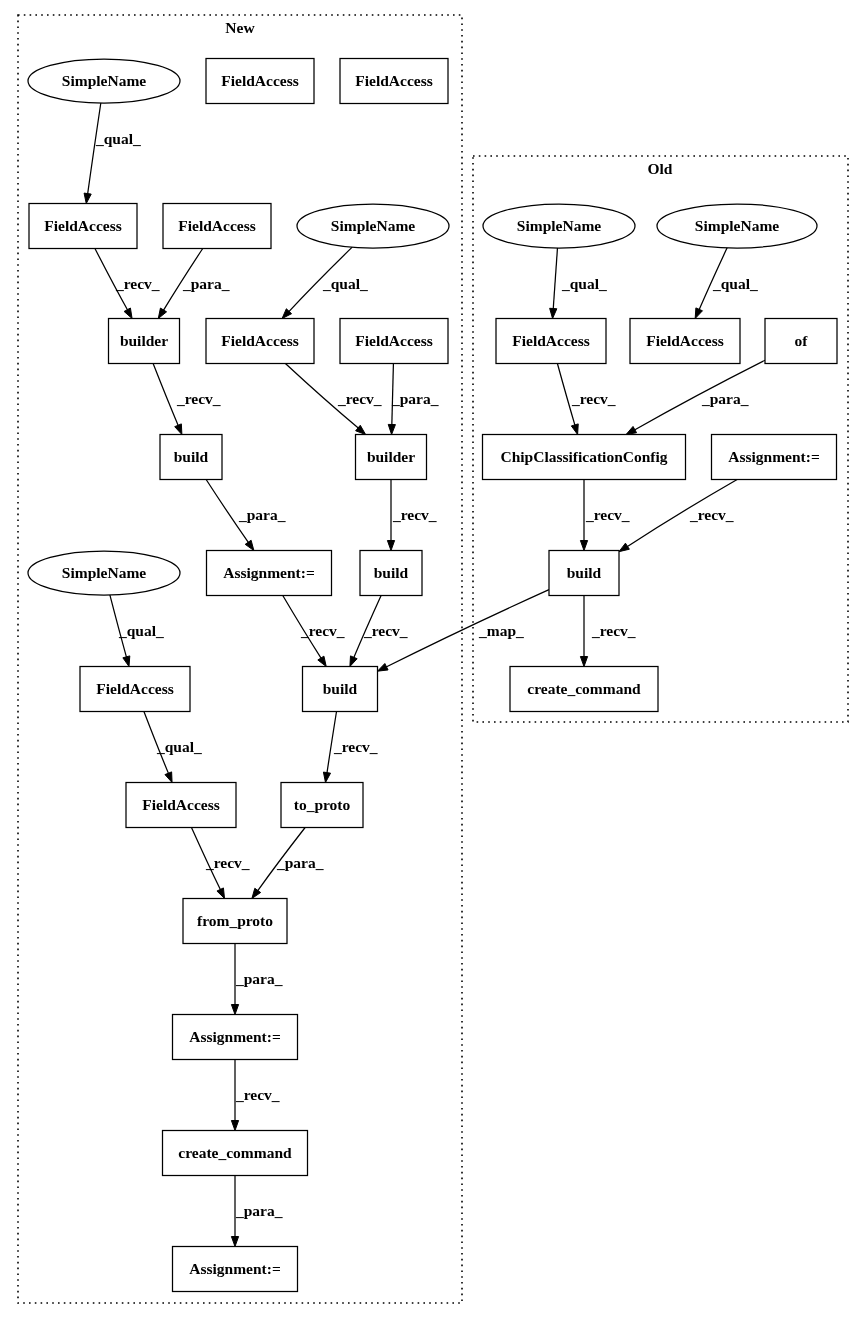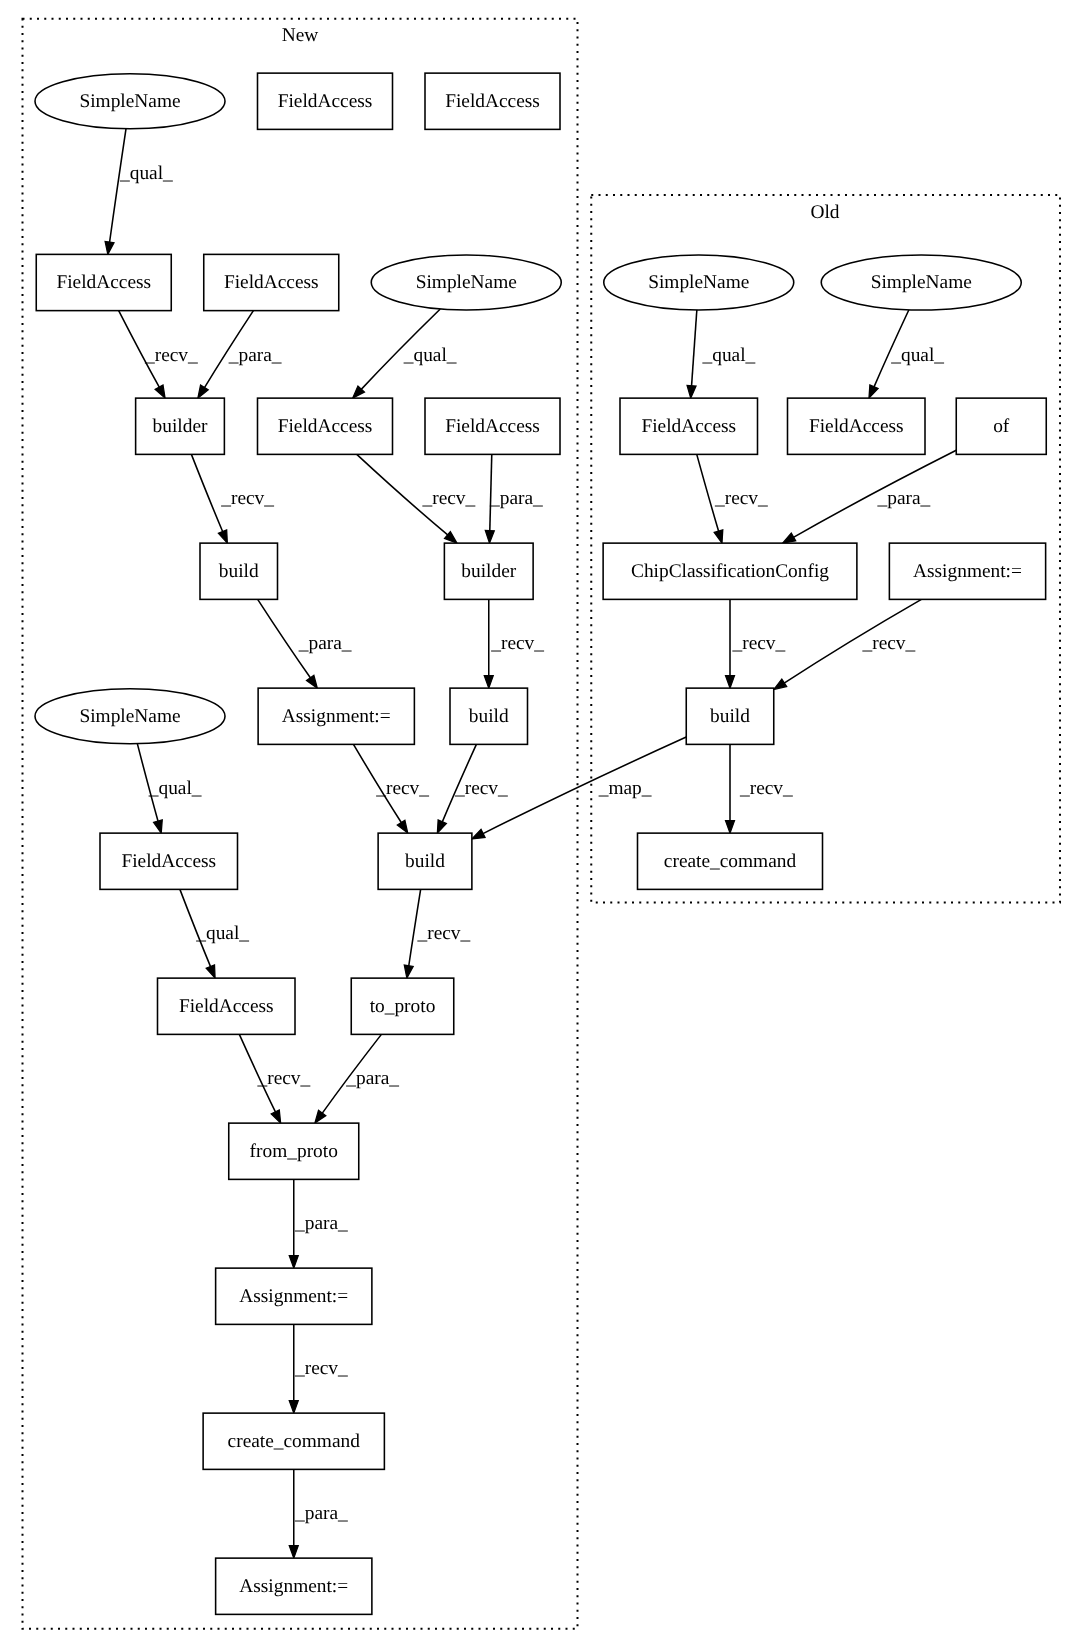--- a/index.html
+++ b/index.html
@@ -6,20 +6,21 @@
     margin: 0;
     padding: 0;
     background: #ffffff;
   }
   #canvas-wrap {
     position: relative;
     width: 748px;
     height: 1320px;
     background: #ffffff;
     font-family: "Liberation Serif", "DejaVu Serif", serif;
+    font-weight: bold;
   }
   svg#graph {
     display: block;
     width: 864px;
     height: 1320px;
   }
   .cluster-box {
     fill: none;
     stroke: #000000;
     stroke-width: 1.6;

